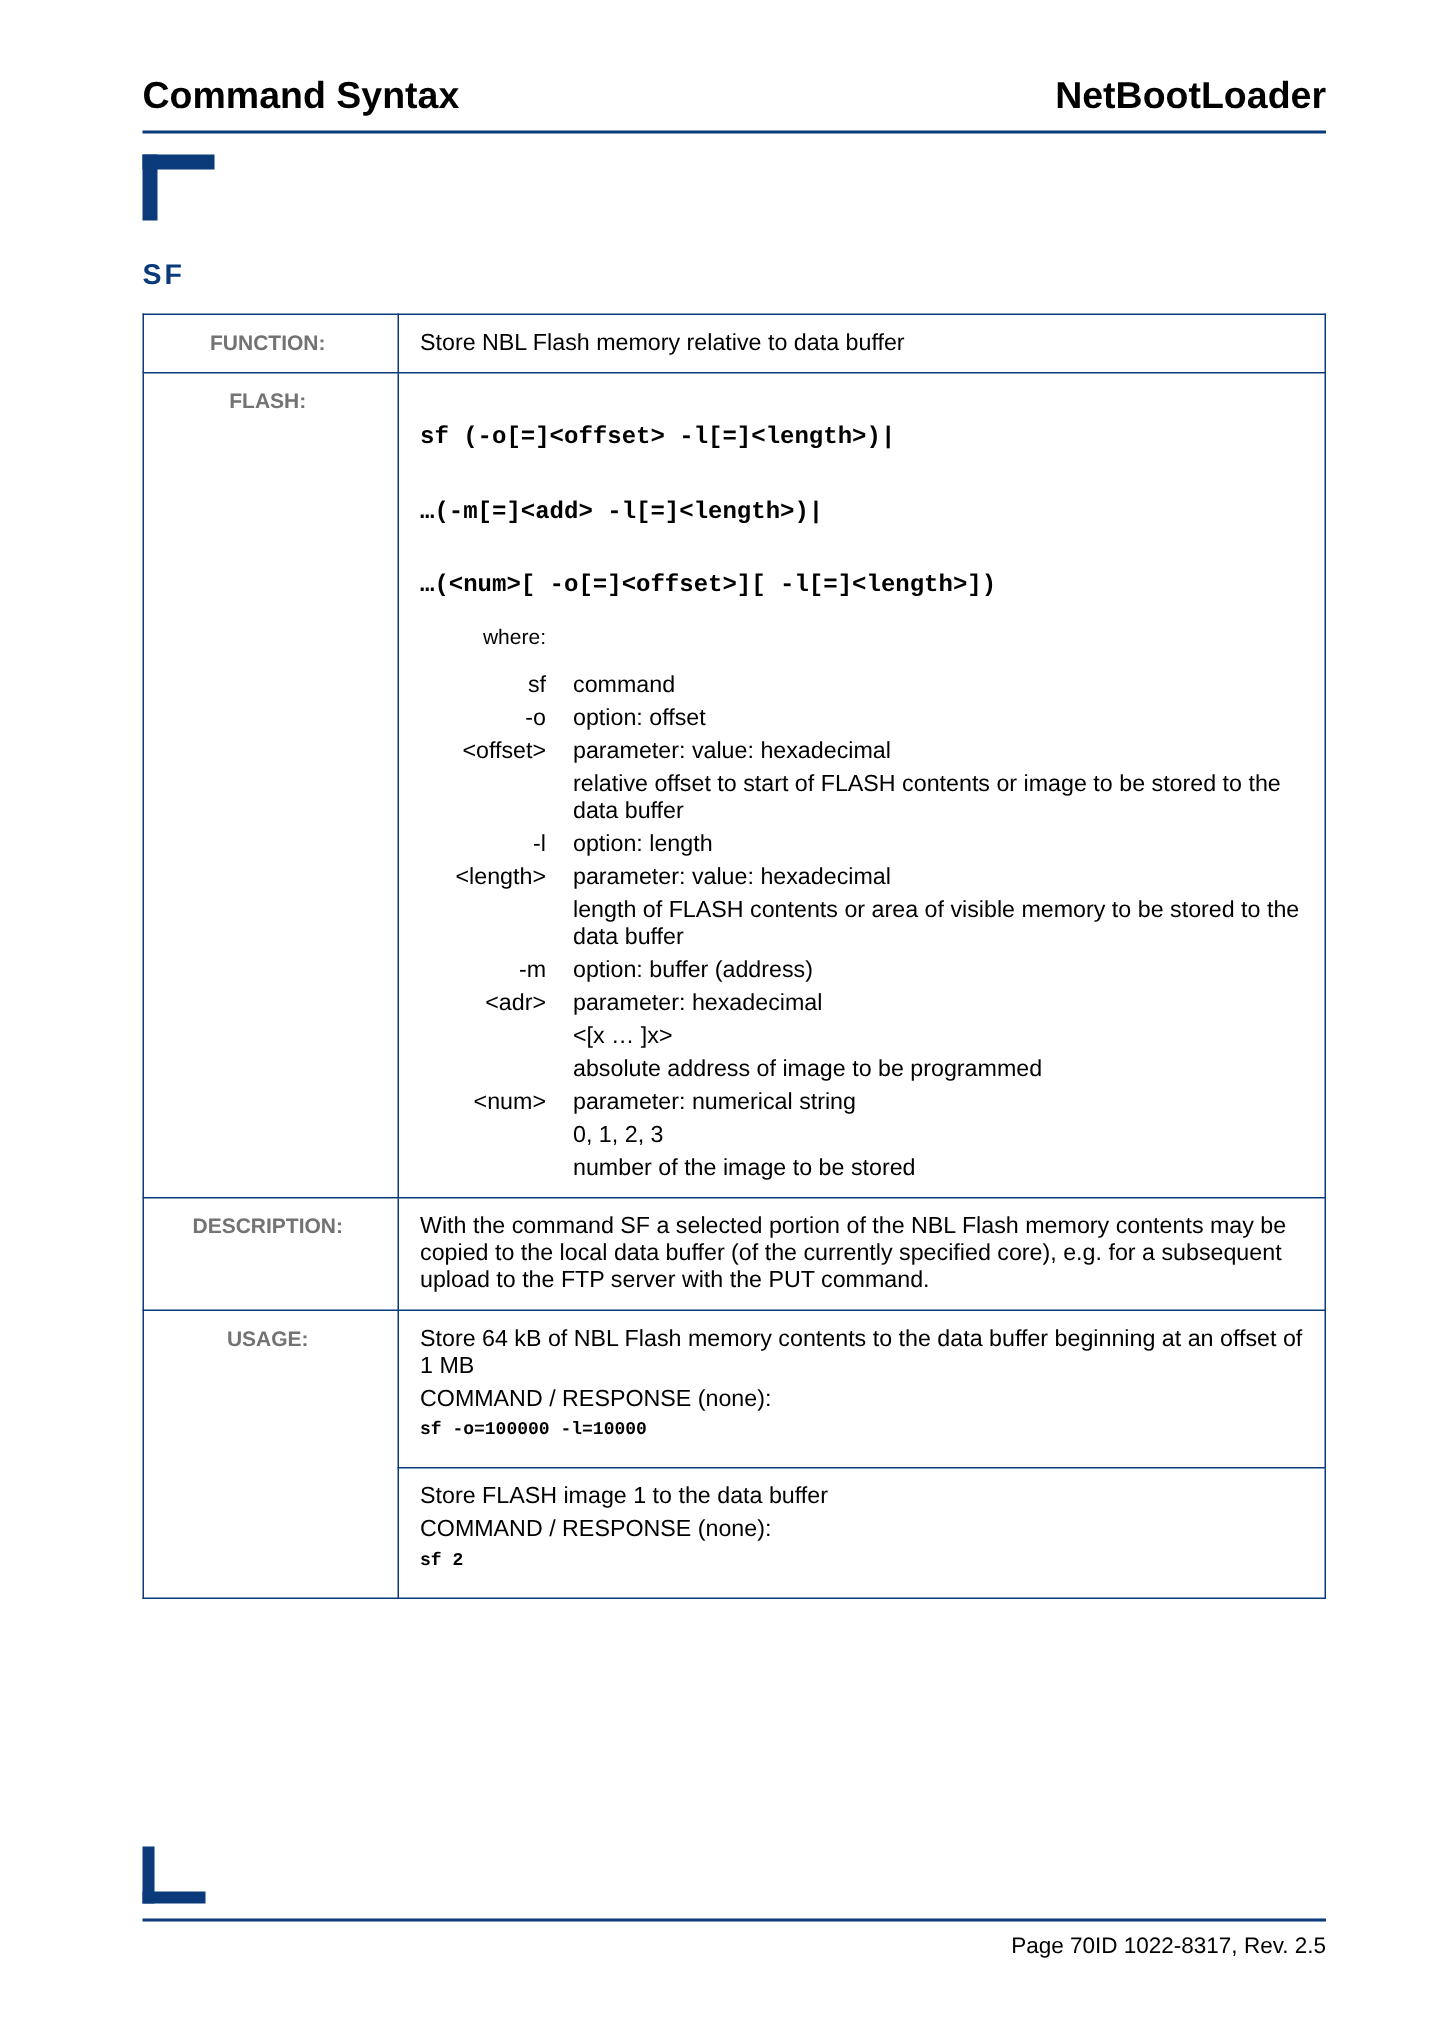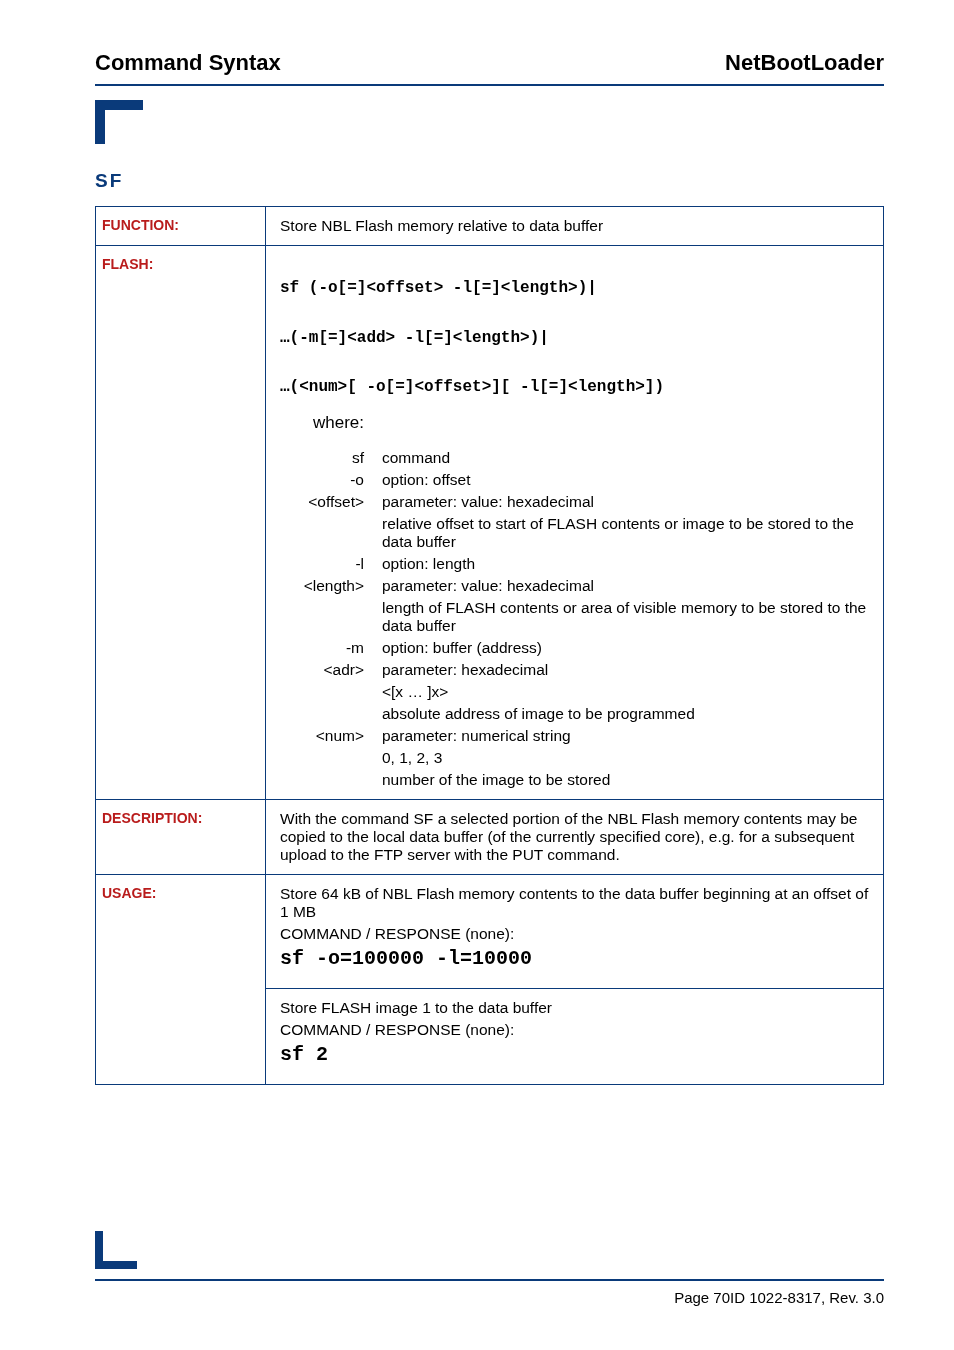--- a/index.html
+++ b/index.html
@@ -8,21 +8,21 @@
     height: 1350px;
     background: #fff;
     font-family: Arial, Helvetica, sans-serif;
     color: #000;
     padding: 50px 70px 40px 95px;
     position: relative;
   }
   .header-row {
     display: flex;
     justify-content: space-between;
-    font-size: 22px;
+    font-size: 25px;
     font-weight: bold;
     padding-bottom: 6px;
   }
   .header-rule {
     border-top: 2px solid #0a3a7a;
     margin-top: 2px;
     margin-bottom: 14px;
   }
   .logo {
     width: 48px;
@@ -42,23 +42,23 @@
     letter-spacing: 2px;
     color: #0a3a7a;
     margin-bottom: 14px;
   }
   table.cmd {
     width: 100%;
     border-collapse: collapse;
   }
   table.cmd th.lab {
     width: 170px;
-    text-align: left;
+    text-align: center;
     vertical-align: top;
-    color: #b91c1c;
+    color: #737373;
     font-weight: bold;
     font-size: 14px;
     border: 1px solid #0a3a7a;
     padding: 10px 10px 10px 6px;
   }
   table.cmd td.val {
     border: 1px solid #0a3a7a;
     padding: 10px 14px 10px 14px;
     font-size: 15.5px;
     vertical-align: top;
@@ -80,28 +80,28 @@
     margin-top: 10px;
   }
   .where-grid .k { text-align: right; }
   .where-grid .v { text-align: left; }
   .where-label {
     display: inline-block;
     width: 84px;
     text-align: right;
     margin-top: 8px;
     margin-bottom: 6px;
-    font-size: 17px;
+    font-size: 14px;
   }
   .usage-block { margin-bottom: 8px; }
   .usage-block p { margin-bottom: 4px; }
   .mono-tight {
     font-family: "Courier New", monospace;
     font-weight: bold;
-    font-size: 20px;
+    font-size: 12px;
   }
   .footer {
     position: absolute;
     left: 95px;
     right: 70px;
     bottom: 44px;
   }
   .footer-corner {
     width: 42px; height: 38px; position: relative; margin-bottom: 10px;
   }
@@ -202,15 +202,15 @@
   </table>
 
 <div class="footer">
   <div class="footer-corner">
     <div class="v"></div>
       <div class="h"></div>
   </div>
   <div class="footer-rule"></div>
   <div class="footer-row">
     <span>Page 70</span>
-    <span>ID 1022-8317, Rev. 3.0</span>
+    <span>ID 1022-8317, Rev. 2.5</span>
   </div>
 </div>
 
 </body></html>

